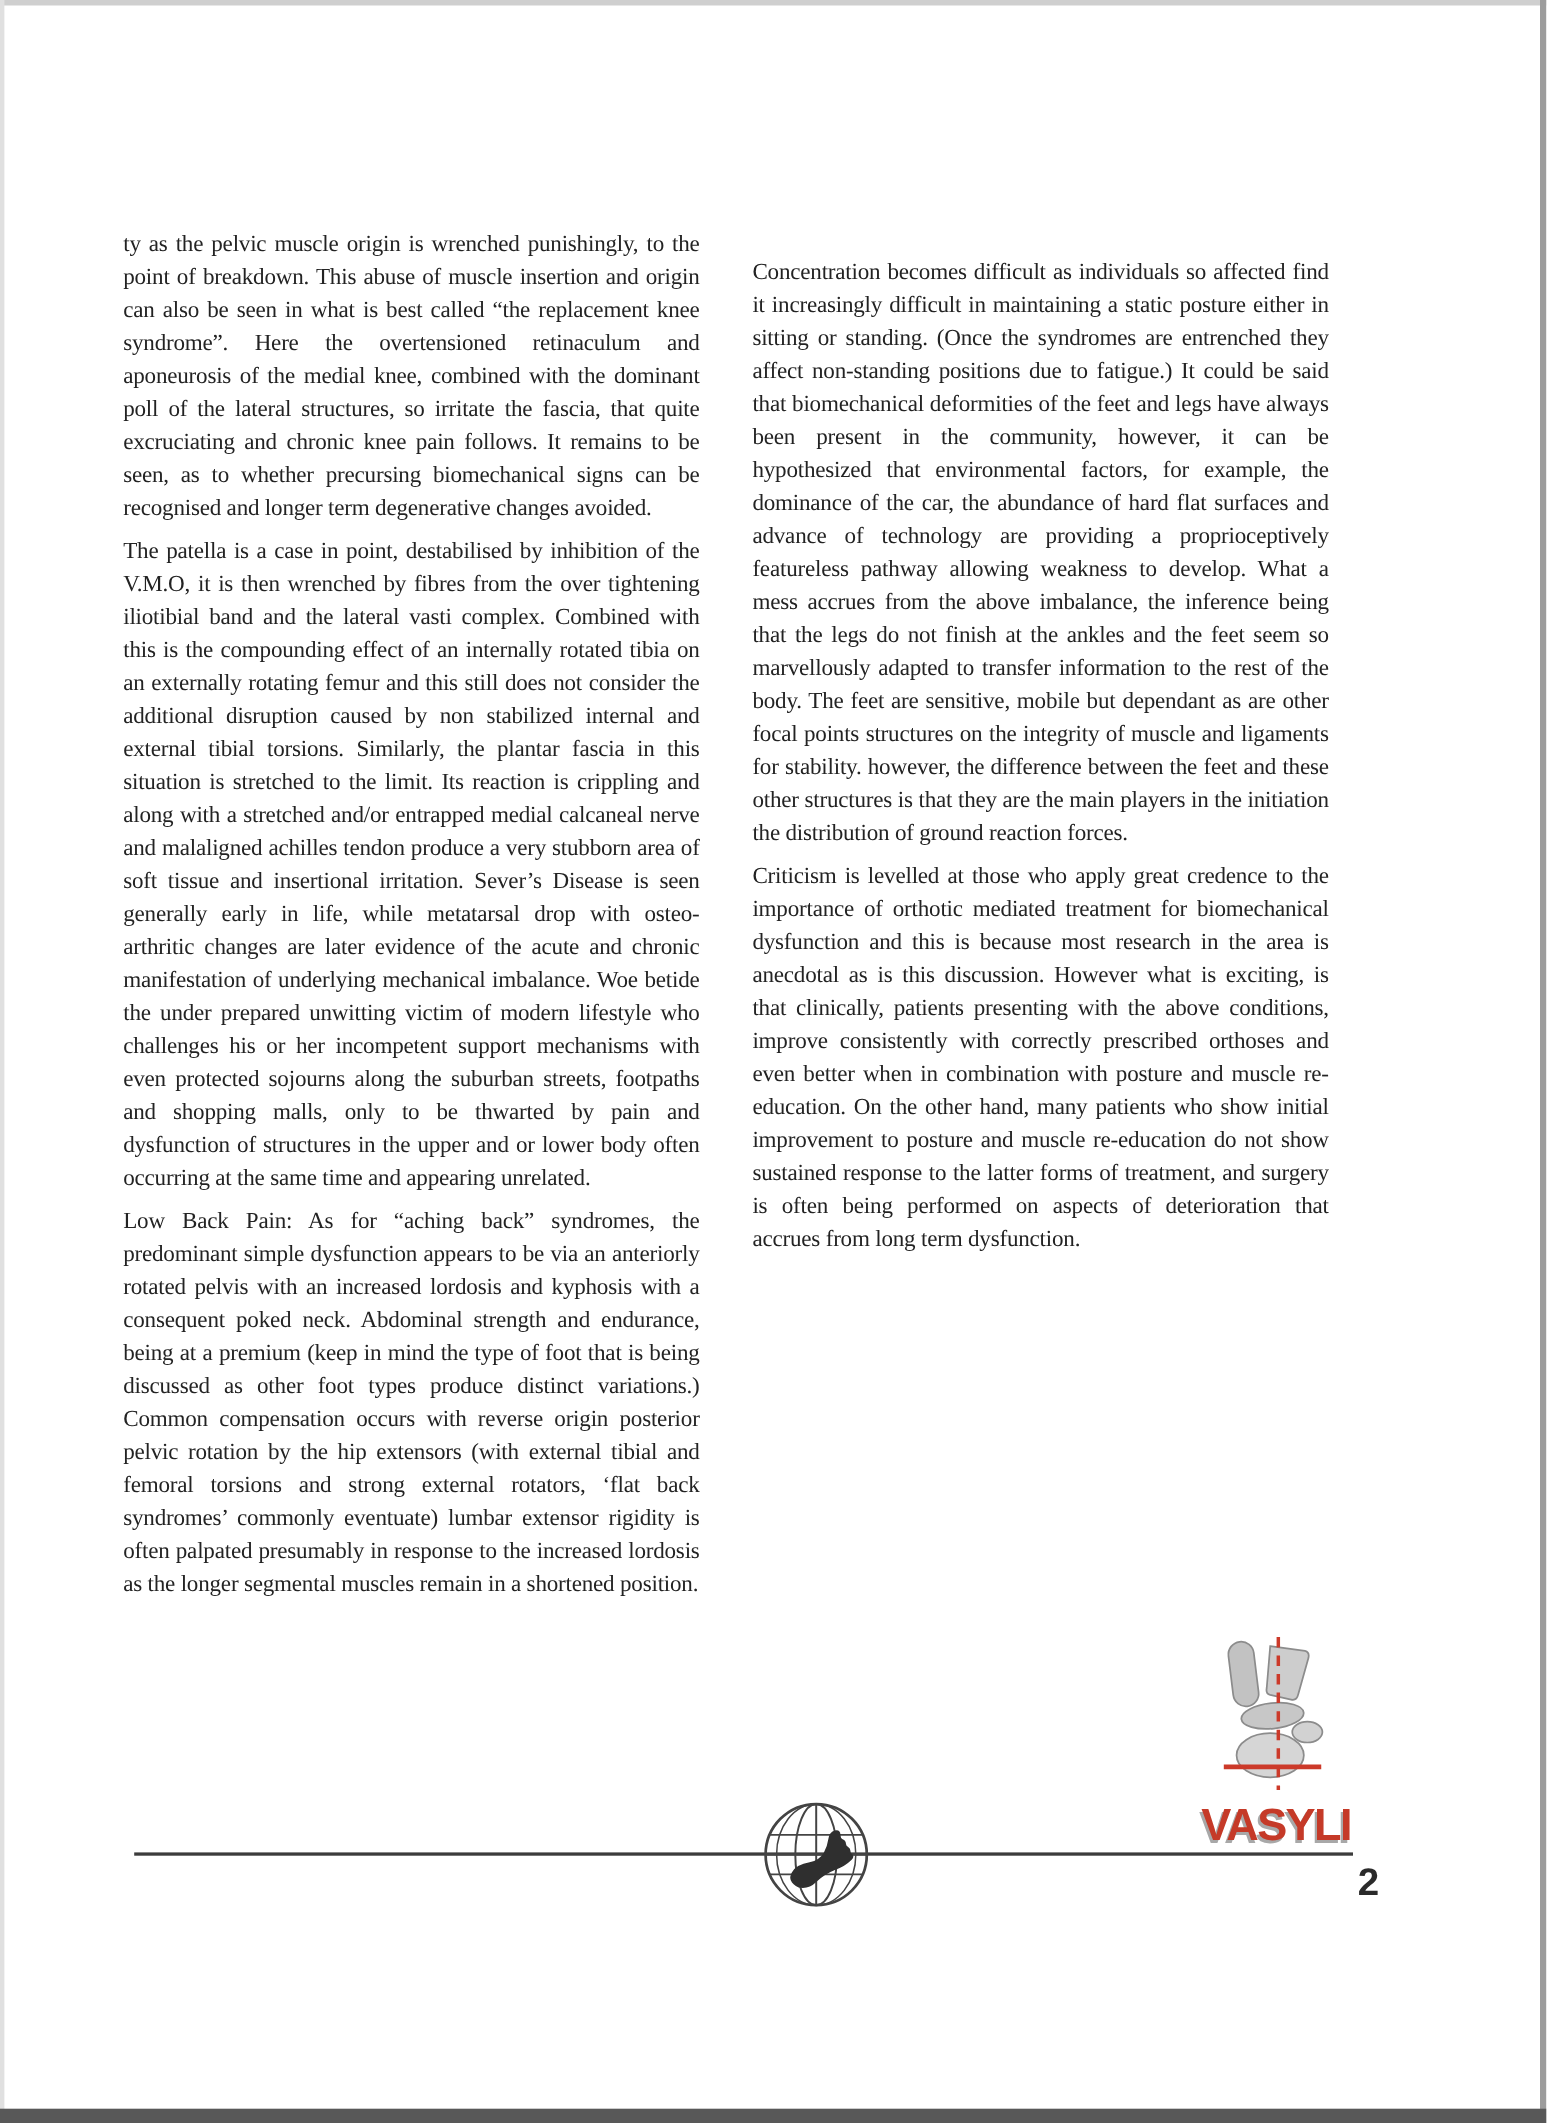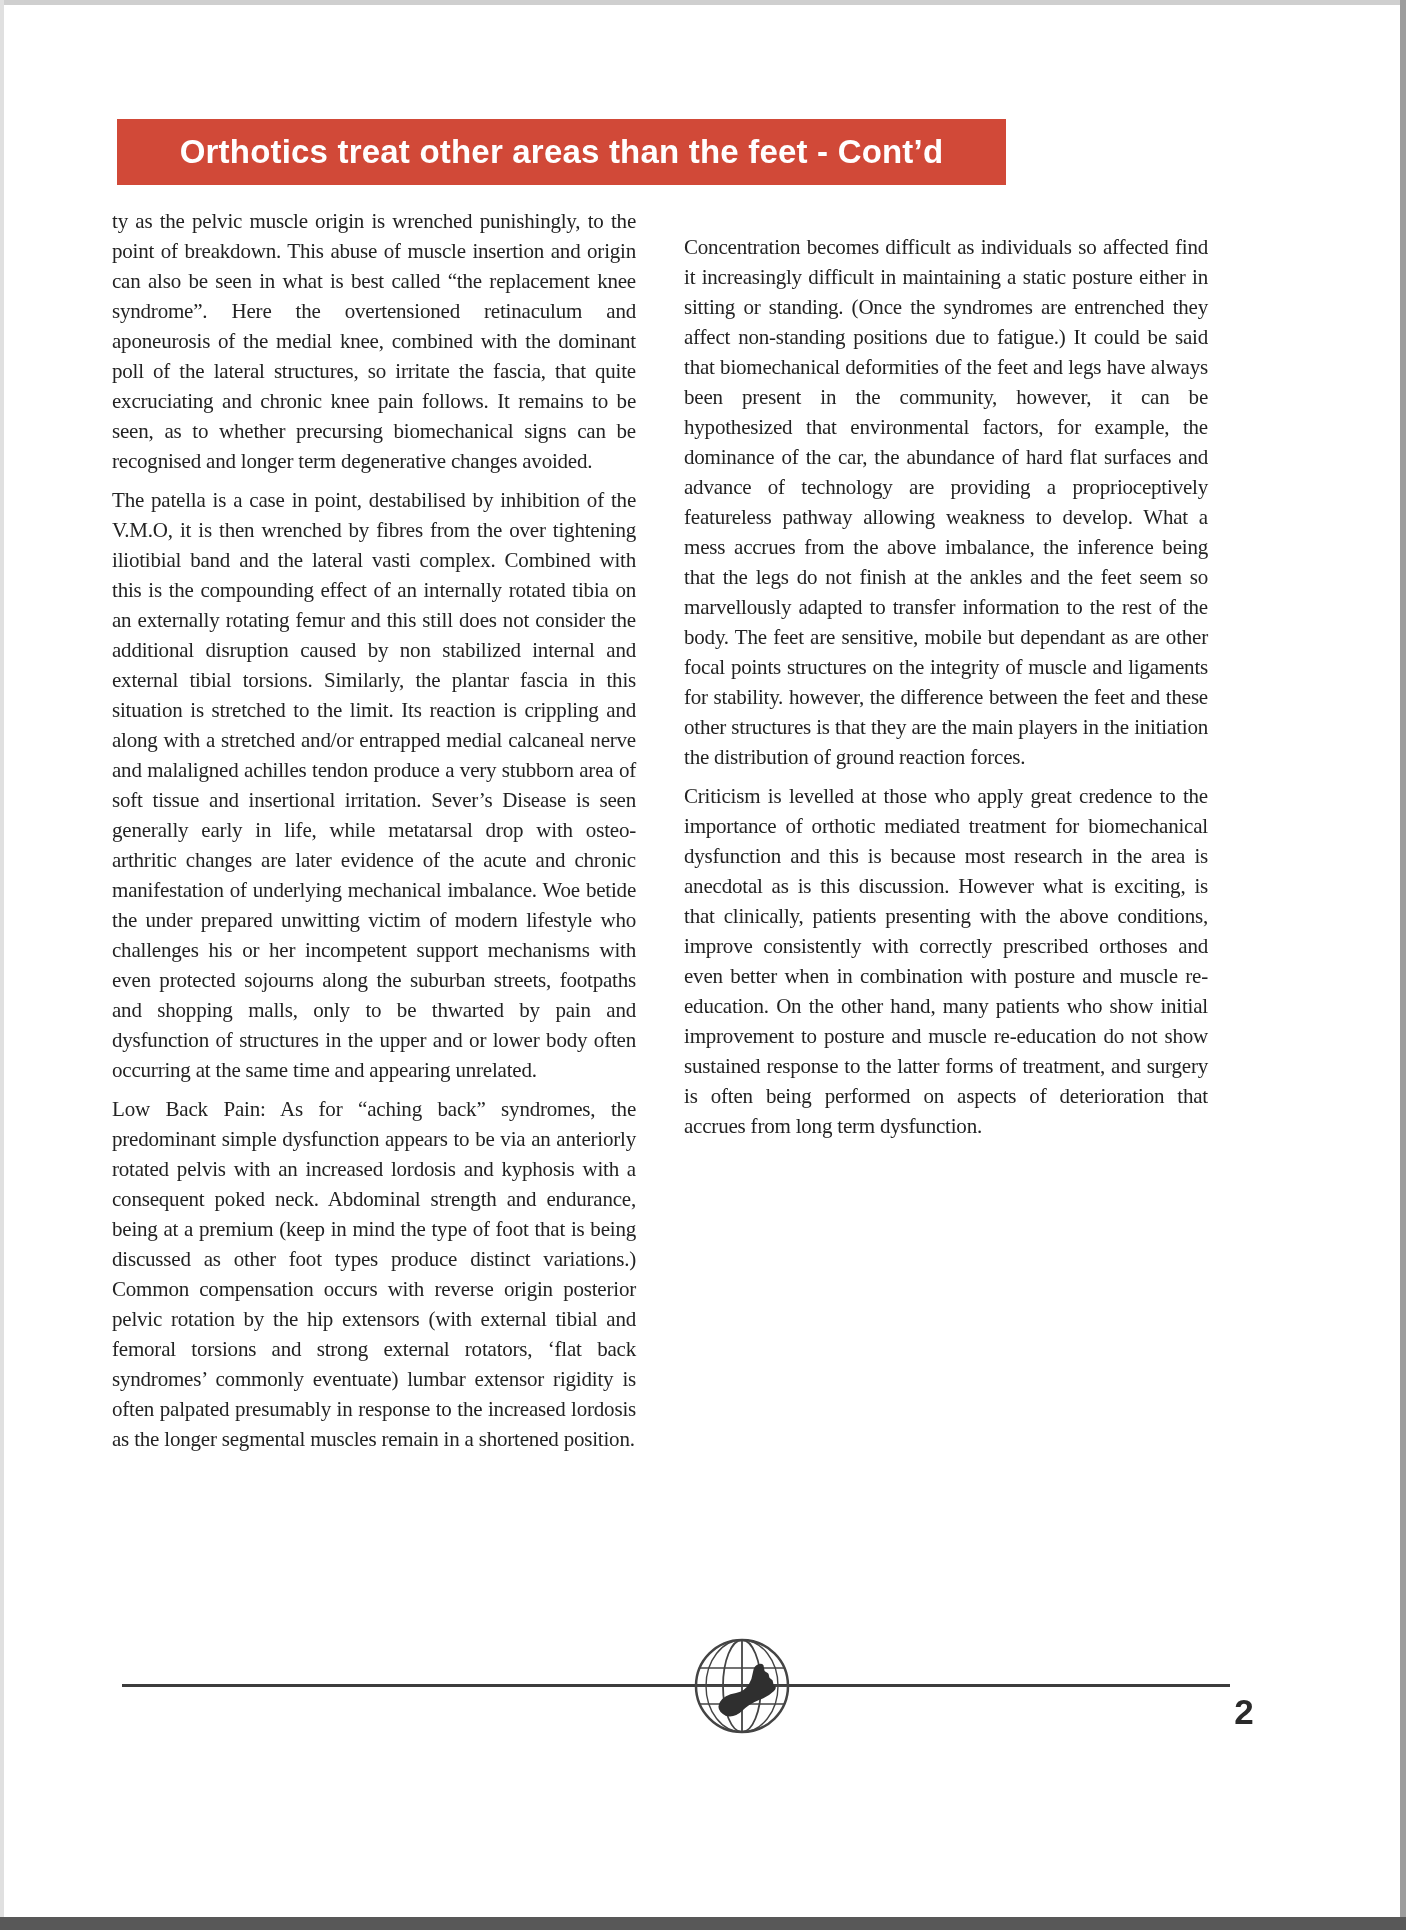--- a/index.html
+++ b/index.html
@@ -52,23 +52,20 @@
 </head>
 <body>
 
 <div class="page">
 
   <div class="edge-top"></div>
   <div class="edge-left"></div>
   <div class="edge-right"></div>
   <div class="edge-bottom"></div>
 
-  <div class="banner">
-    <span>Orthotics treat other areas than the feet - Cont’d</span>
-  </div>
 
   <div class="col col-left">
       <p>ty as the pelvic muscle origin is wrenched punishingly, to the point of breakdown. This abuse of muscle insertion and origin can also be seen in what is best called “the replacement knee syndrome”. Here the overtensioned retinaculum and aponeurosis of the medial knee, combined with the dominant poll of the lateral structures, so irritate the fascia, that quite excruciating and chronic knee pain follows. It remains to be seen, as to whether precursing biomechanical signs can be recognised and longer term degenerative changes avoided.</p>
       <p>The patella is a case in point, destabilised by inhibition of the V.M.O, it is then wrenched by fibres from the over tightening iliotibial band and the lateral vasti complex. Combined with this is the compounding effect of an internally rotated tibia on an externally rotating femur and this still does not consider the additional disruption caused by non stabilized internal and external tibial torsions. Similarly, the plantar fascia in this situation is stretched to the limit. Its reaction is crippling and along with a stretched and/or entrapped medial calcaneal nerve and malaligned achilles tendon produce a very stubborn area of soft tissue and insertional irritation. Sever’s Disease is seen generally early in life, while metatarsal drop with osteo-arthritic changes are later evidence of the acute and chronic manifestation of underlying mechanical imbalance. Woe betide the under prepared unwitting victim of modern lifestyle who challenges his or her incompetent support mechanisms with even protected sojourns along the suburban streets, footpaths and shopping malls, only to be thwarted by pain and dysfunction of structures in the upper and or lower body often occurring at the same time and appearing unrelated.</p>
       <p><strong>Low Back Pain:</strong> As for “aching back” syndromes, the predominant simple dysfunction appears to be via an anteriorly rotated pelvis with an increased lordosis and kyphosis with a consequent poked neck. Abdominal strength and endurance, being at a premium (keep in mind the type of foot that is being discussed as other foot types produce distinct variations.) Common compensation occurs with reverse origin posterior pelvic rotation by the hip extensors (with external tibial and femoral torsions and strong external rotators, ‘flat back syndromes’ commonly eventuate) lumbar extensor rigidity is often palpated presumably in response to the increased lordosis as the longer segmental muscles remain in a shortened position.</p>
     </div>
 
   <div class="col col-right">
       <p>Concentration becomes difficult as individuals so affected find it increasingly difficult in maintaining a static posture either in sitting or standing. (Once the syndromes are entrenched they affect non-standing positions due to fatigue.) It could be said that biomechanical deformities of the feet and legs have always been present in the community, however, it can be hypothesized that environmental factors, for example, the dominance of the car, the abundance of hard flat surfaces and advance of technology are providing a proprioceptively featureless pathway allowing weakness to develop. What a mess accrues from the above imbalance, the inference being that the legs do not finish at the ankles and the feet seem so marvellously adapted to transfer information to the rest of the body. The feet are sensitive, mobile but dependant as are other focal points structures on the integrity of muscle and ligaments for stability. however, the difference between the feet and these other structures is that they are the main players in the initiation the distribution of ground reaction forces.</p>
       <p>Criticism is levelled at those who apply great credence to the importance of orthotic mediated treatment for biomechanical dysfunction and this is because most research in the area is anecdotal as is this discussion. However what is exciting, is that clinically, patients presenting with the above conditions, improve consistently with correctly prescribed orthoses and even better when in combination with posture and muscle re-education. On the other hand, many patients who show initial improvement to posture and muscle re-education do not show sustained response to the latter forms of treatment, and surgery is often being performed on aspects of deterioration that accrues from long term dysfunction.</p>
@@ -82,16 +79,28 @@
       <ellipse cx="50" cy="50" rx="19" ry="46" fill="none" stroke="#444" stroke-width="1.8"></ellipse>
       <ellipse cx="50" cy="50" rx="36" ry="46" fill="none" stroke="#444" stroke-width="1.4"></ellipse>
       <line x1="50" y1="4" x2="50" y2="96" stroke="#444" stroke-width="1.8"></line>
       <line x1="8" y1="32" x2="92" y2="32" stroke="#444" stroke-width="1.6"></line>
       <line x1="4" y1="50" x2="96" y2="50" stroke="#444" stroke-width="1.8"></line>
       <line x1="8" y1="68" x2="92" y2="68" stroke="#444" stroke-width="1.6"></line>
       <path d="M34 80 q-11 -6 -6 -14 q4 -7 16 -9 q9 -2 13 -9 q3 -5 4 -12 q1 -7 6 -8 q5 -1 5 4 q0 3 2 4 q3 1 3 4 q0 2 2 3 q2 1 2 3 q0 3 2 4 q2 2 -1 5 q-6 6 -15 9 q-10 4 -17 11 q-7 7 -16 5 z" fill="#2f2f2f"></path>
     </svg>
   </div>
 
+  <div class="vasyli-logo">
+    <svg class="vasyli-bones" width="116" height="150" viewBox="0 0 110 142">
+      <rect x="16" y="4" width="22" height="56" rx="11" transform="rotate(-7 27 32)" fill="#c2c2c2" stroke="#8c8c8c" stroke-width="1.5"></rect>
+      <path d="M50 8 L80 12 Q84 13 83 18 L74 50 Q73 55 68 54 L50 50 Q46 49 47 44 Z" fill="#cdcdcd" stroke="#8c8c8c" stroke-width="1.5"></path>
+      <ellipse cx="52" cy="68" rx="27" ry="11" transform="rotate(-6 52 68)" fill="#c7c7c7" stroke="#8c8c8c" stroke-width="1.5"></ellipse>
+      <ellipse cx="82" cy="82" rx="13" ry="9" fill="#d2d2d2" stroke="#8c8c8c" stroke-width="1.5"></ellipse>
+      <ellipse cx="50" cy="102" rx="29" ry="19" fill="#d6d6d6" stroke="#8c8c8c" stroke-width="1.5"></ellipse>
+      <line x1="57" y1="0" x2="57" y2="132" stroke="#cc3a2a" stroke-width="3" stroke-dasharray="9 7"></line>
+      <line x1="10" y1="112" x2="94" y2="112" stroke="#cc3a2a" stroke-width="4"></line>
+    </svg>
+    <div class="vasyli-wordmark">VASYLI</div>
+  </div>
 
   <div class="page-number">2</div>
 
 </div>
 
 </body></html>

